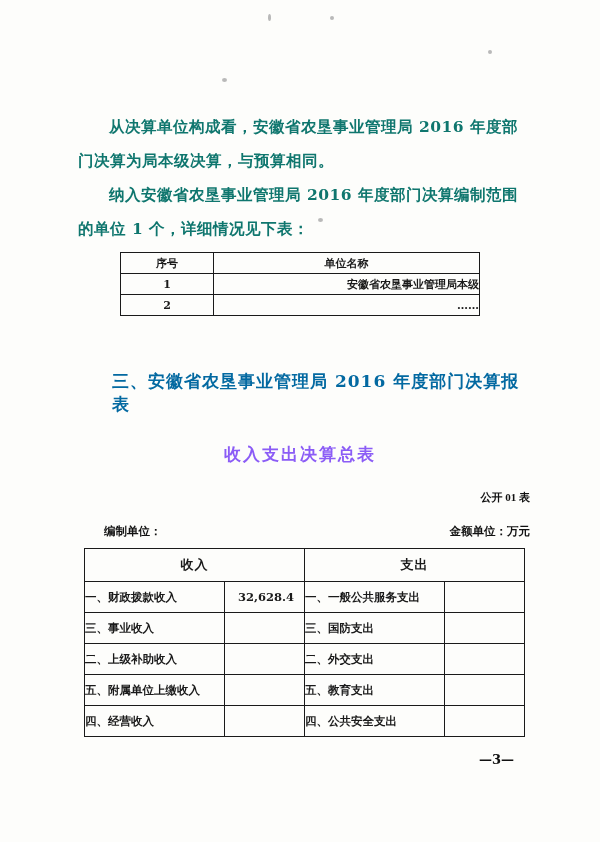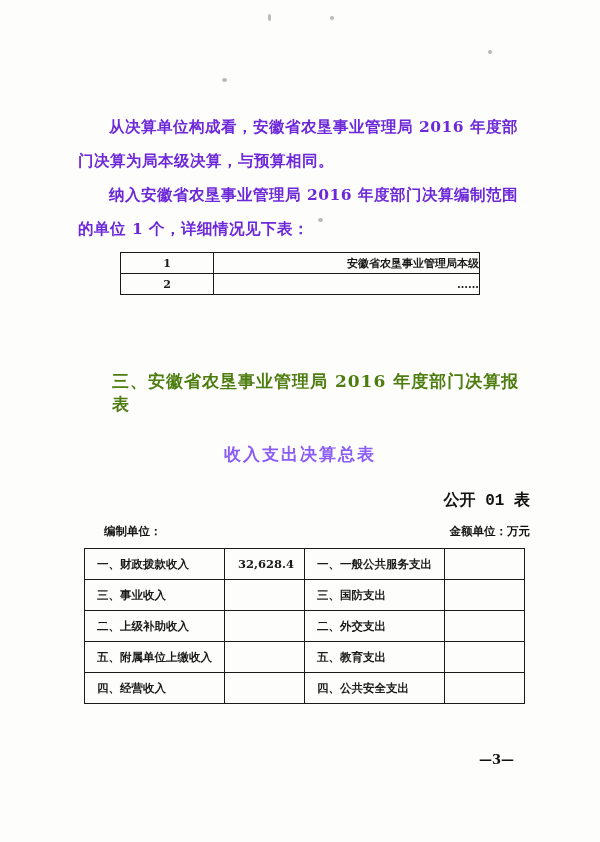--- a/index.html
+++ b/index.html
@@ -33,21 +33,21 @@
     width: 444px;
   }
   p.para {
     margin: 0;
     font-size: 15.5px;
     line-height: 34px;
     letter-spacing: 0.5px;
     text-indent: 2em;
     font-weight: 700;
     font-family: "DejaVu Serif", "Liberation Serif", serif;
-    color: #6d28d9;
+    color: #0f766e;
   }
   .para-1 { position: absolute; top: 110px; left: 0; width: 444px; }
   .para-2 { position: absolute; top: 178px; left: 0; width: 444px; }
 
   
   .unit-table {
     position: absolute;
     top: 252px;
     left: 42px;
     width: 360px;
@@ -68,42 +68,42 @@
 
   h2.section {
     position: absolute;
     top: 370px;
     left: 34px;
     margin: 0;
     font-size: 17px;
     font-weight: 700;
     letter-spacing: 1px;
     font-family: "DejaVu Serif", "Liberation Serif", serif;
-    color: #4d7c0f;
+    color: #0369a1;
   }
   h3.table-title {
     position: absolute;
     top: 443px;
     left: 0;
     width: 444px;
     text-align: center;
     margin: 0;
     font-size: 17px;
     font-weight: 700;
     letter-spacing: 2px;
     font-family: "DejaVu Serif", "Liberation Serif", serif;
     color: #8b5cf6;
   }
   .form-no {
     position: absolute;
     top: 490px;
     right: -8px;
-    font-size: 16px;
-    font-weight: 700;
-    font-family: Liberation Mono, monospace;
+    font-size: 11px;
+    font-weight: 700;
+    font-family: Liberation Serif, serif;
   }
   .meta-left {
     position: absolute;
     top: 524px;
     left: 10px;
     font-size: 11.5px;
     font-weight: 700;
     font-family: "DejaVu Serif", "Liberation Serif", serif;
     padding-left: 16px;
   }
@@ -130,21 +130,21 @@
     border: 1px solid #1a1a1a;
     font-size: 11.5px;
     font-weight: 700;
     color: #1a1a1a;
     height: 30px;
     padding: 0 6px;
     text-align: center;
   }
   .budget-table .grp { height: 32px; font-size: 13px; letter-spacing: 1px; }
   .budget-table .hdr { height: 28px; }
-  .budget-table td.item { text-align: left; padding-left: 12px; font-family: Liberation Serif, serif; }
+  .budget-table td.item { text-align: left; padding-left: 0; font-family: Liberation Serif, serif; }
   .budget-table td.num { text-align: right; padding-right: 10px; }
   .col-item { width: 140px; }
   .col-val  { width: 80px; }
 
   .pagenum {
     position: absolute;
     top: 752px;
     right: 8px;
     font-size: 13px;
     font-weight: 700;
@@ -162,20 +162,24 @@
   <div class="speck" style="left:488px;top:50px;width:4px;height:4px;"></div>
   <div class="speck" style="left:318px;top:218px;width:5px;height:4px;"></div>
 
   <div class="content">
 
     <p class="para para-1">从决算单位构成看，安徽省农垦事业管理局 2016 年度部门决算为局本级决算，与预算相同。</p>
     <p class="para para-2">纳入安徽省农垦事业管理局 2016 年度部门决算编制范围的单位 1 个，详细情况见下表：</p>
 
     <table class="unit-table">
       <tbody>
+        <tr>
+          <th class="c-no">序号</th>
+          <th>单位名称</th>
+        </tr>
         <tr>
           <td class="c-no">1</td>
           <td class="c-name">安徽省农垦事业管理局本级</td>
         </tr>
         <tr>
           <td class="c-no">2</td>
           <td class="c-name">……</td>
         </tr>
       </tbody>
     </table>
@@ -187,20 +191,24 @@
     <div class="meta-right">金额单位：万元</div>
 
     <table class="budget-table">
       <colgroup>
         <col class="col-item">
           <col class="col-val">
           <col class="col-item">
           <col class="col-val">
       </colgroup>
       <tbody>
+        <tr>
+          <td class="grp" colspan="2">收入</td>
+          <td class="grp" colspan="2">支出</td>
+        </tr>
 
         <tr>
           <td class="item">一、财政拨款收入</td>
           <td class="num">32,628.4</td>
           <td class="item">一、一般公共服务支出</td>
           <td class="num"></td>
         </tr>
         <tr>
           <td class="item">三、事业收入</td>
           <td class="num"></td>

